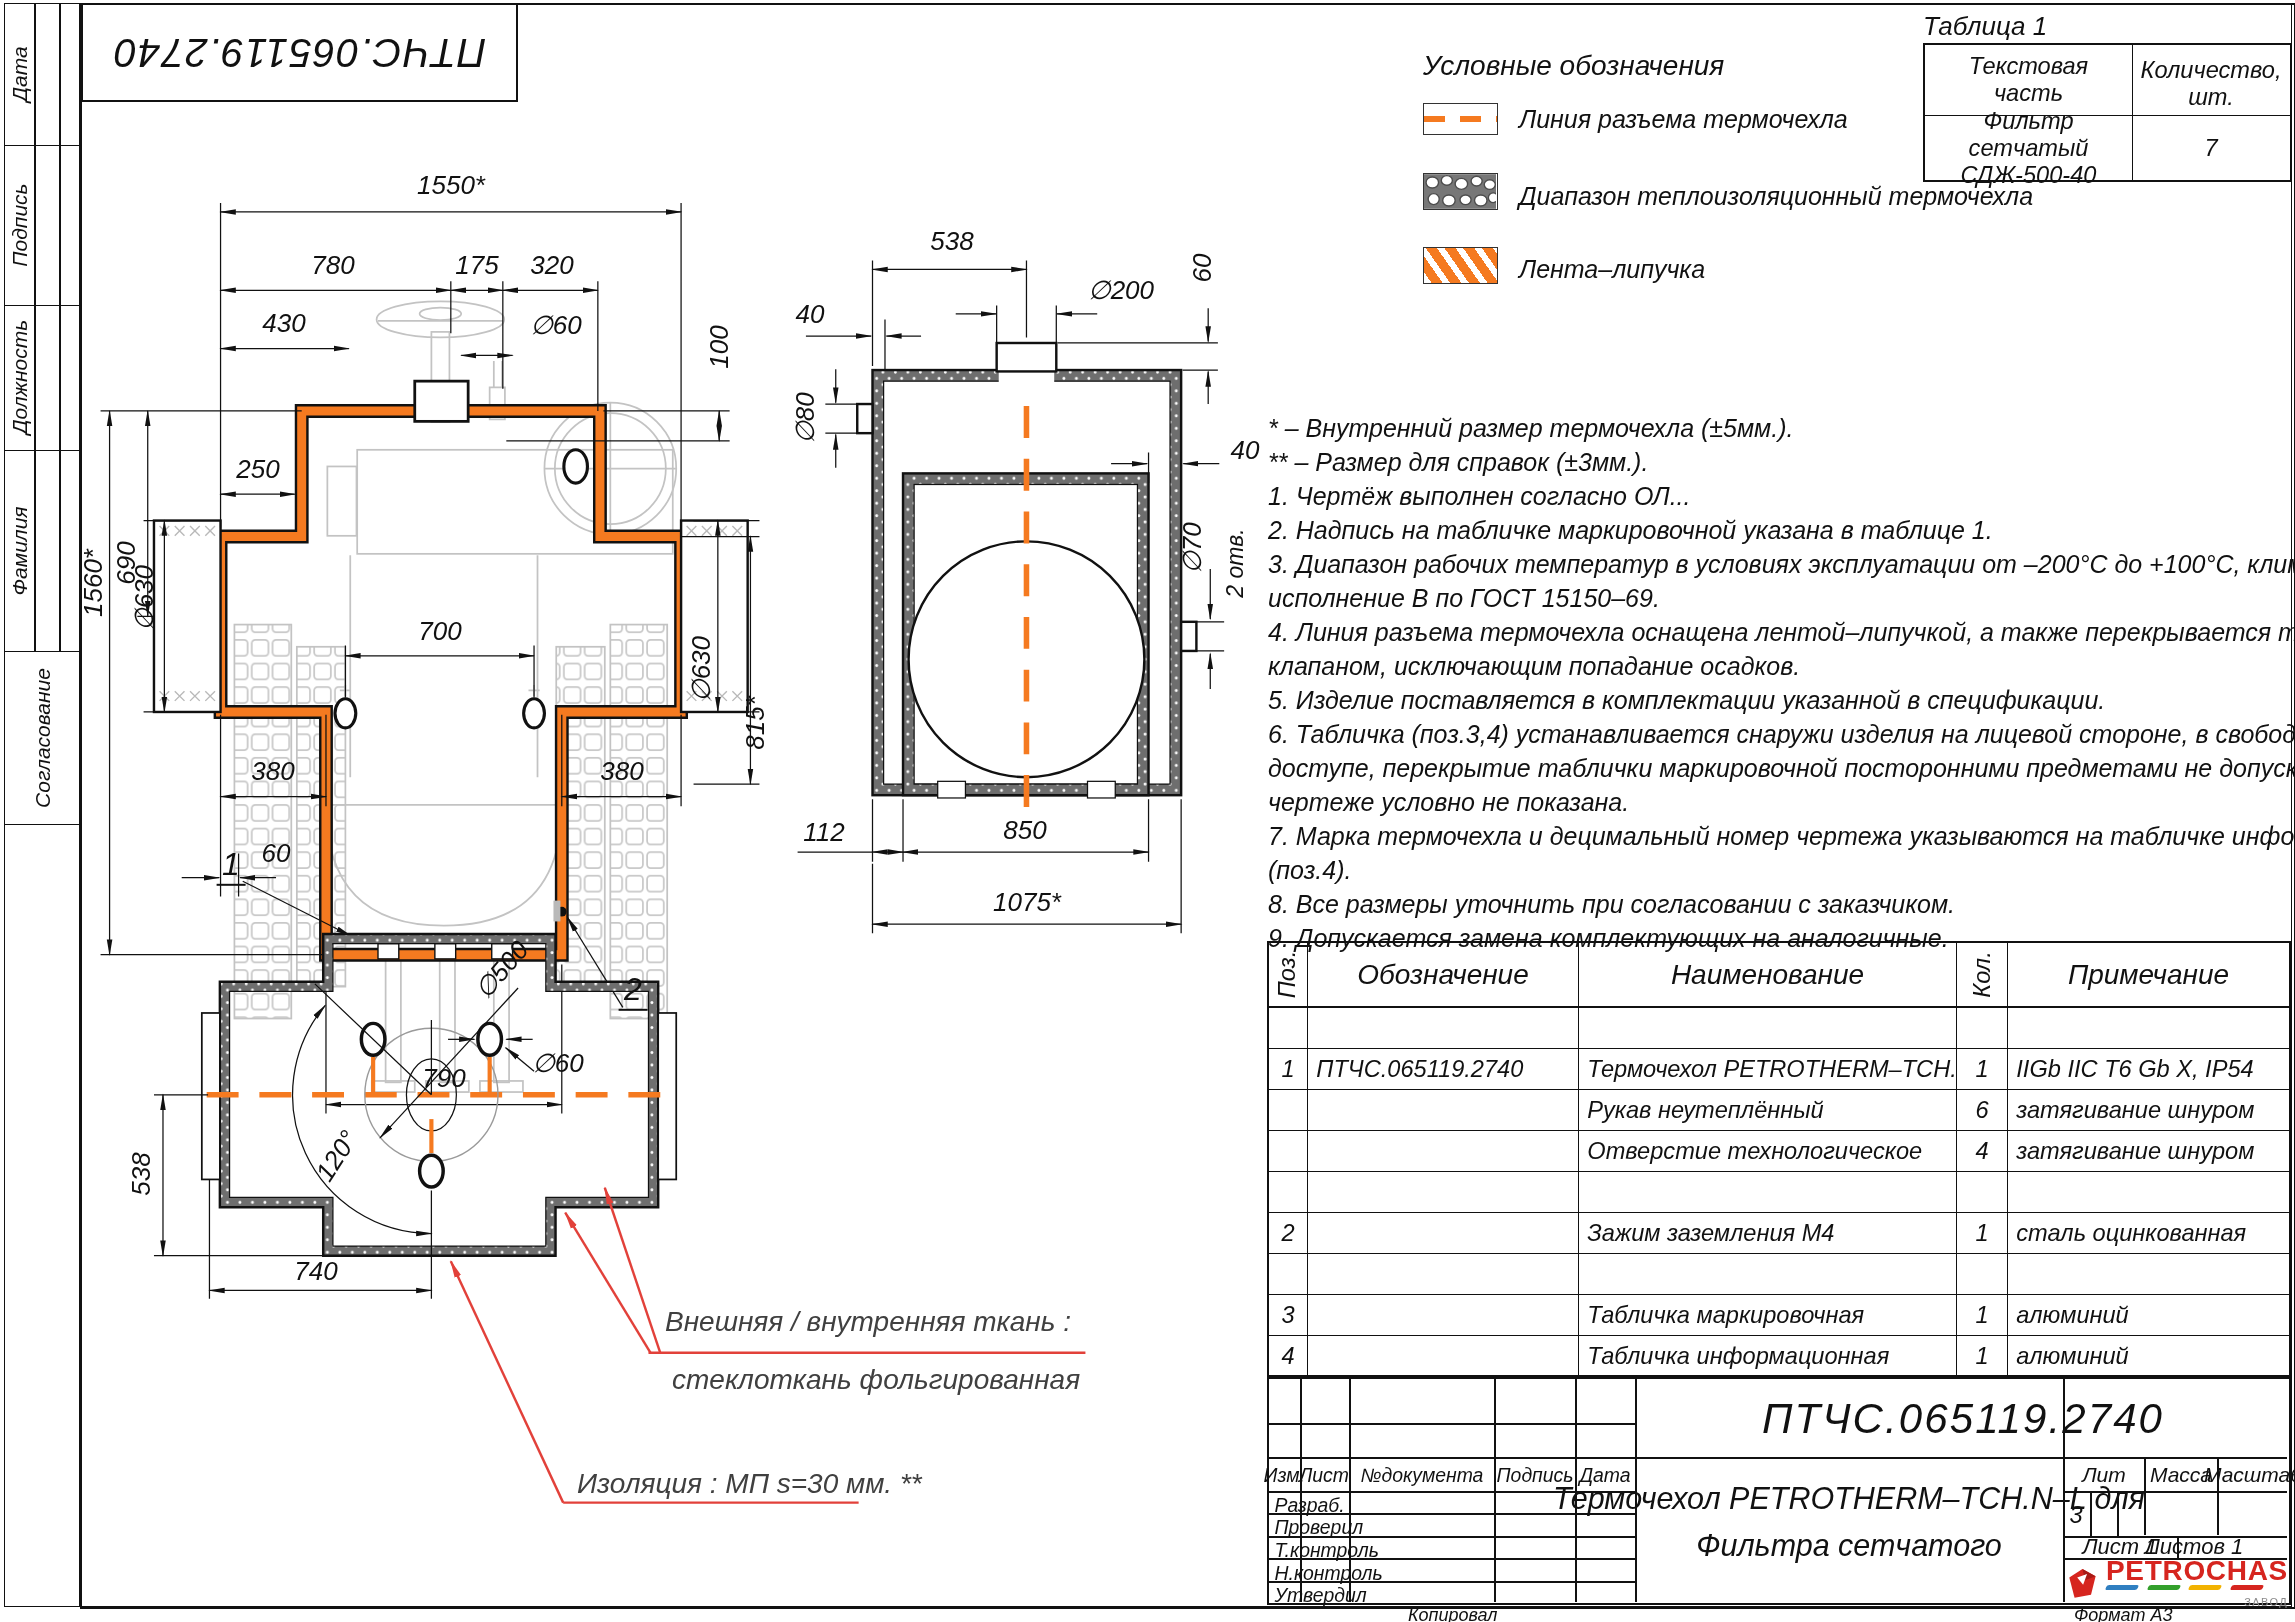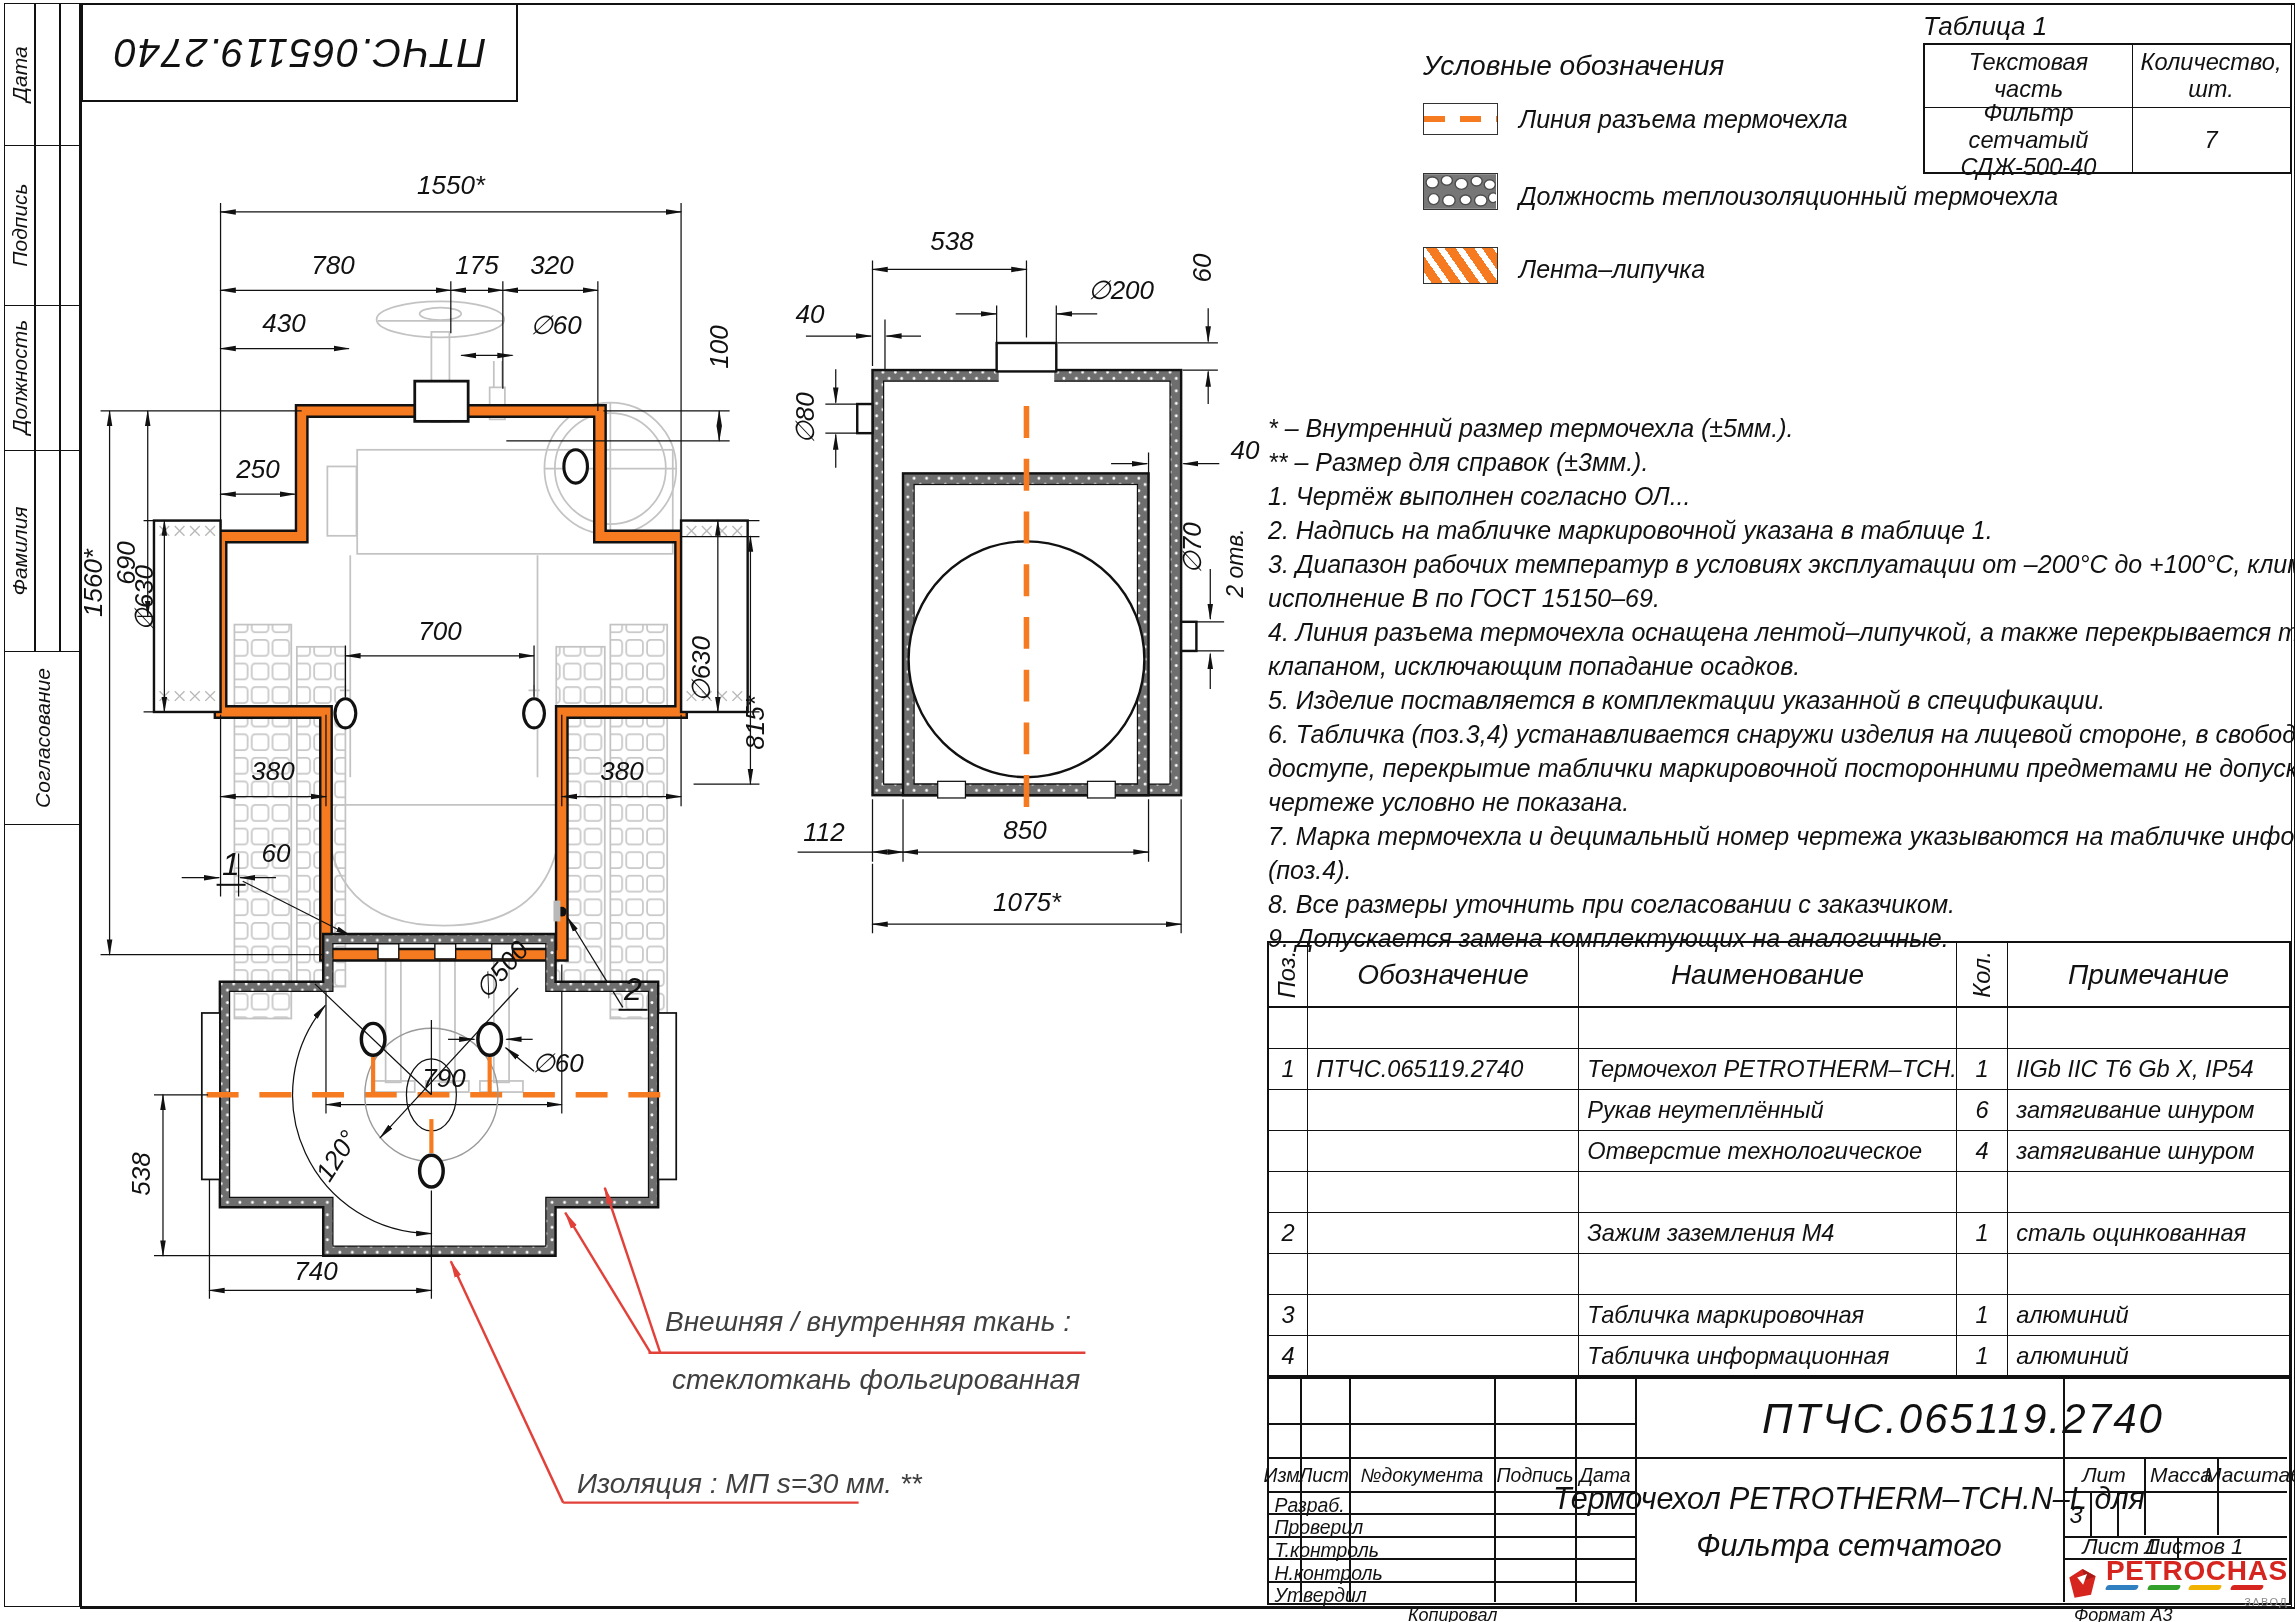--- a/index.html
+++ b/index.html
@@ -330,30 +330,30 @@
             <ellipse cx="76" cy="10" rx="8" ry="7"></ellipse>
           <ellipse cx="95" cy="15" rx="8" ry="7"></ellipse>
             <ellipse cx="14" cy="36" rx="8" ry="8"></ellipse>
           <ellipse cx="36" cy="38" rx="9" ry="8"></ellipse>
             <ellipse cx="60" cy="37" rx="8" ry="7"></ellipse>
           <ellipse cx="82" cy="38" rx="9" ry="8"></ellipse>
             <ellipse cx="100" cy="34" rx="7" ry="7"></ellipse>
         </g>
       </svg>
     </div>
-    <span class="leg-lbl" style="left:1519px;top:182px;">Должность теплоизоляционный термочехла</span>
+    <span class="leg-lbl" style="left:1519px;top:182px;">Диапазон теплоизоляционный термочехла</span>
     <div class="sw" style="top:247px;height:37px;background:repeating-linear-gradient(55deg,#fff 0 6.2px,#F57A20 6.2px 15.3px);"></div>
     <span class="leg-lbl" style="left:1519px;top:255px;">Лента–липучка</span>
   </div>
 
   <span class="abs" style="left:1923px;top:11px;font:italic 26px 'Liberation Sans',sans-serif;">Таблица 1</span>
   <div id="t1">
     <div class="r r1">
       <div class="c" style="width:208px;">Текстовая часть</div>
-      <div class="c" style="width:156px;border-right:none;">Количество, шт.</div>
+      <div class="c" style="width:156px;border-right:none;margin-top:8px;">Количество, шт.</div>
     </div>
     <div class="r">
       <div class="c" style="width:208px;height:64px;">
         <span>Фильтр сетчатый</span>
         <span>СДЖ-500-40</span>
       </div>
       <div class="c" style="width:156px;border-right:none;">7</div>
     </div>
   </div>
 

